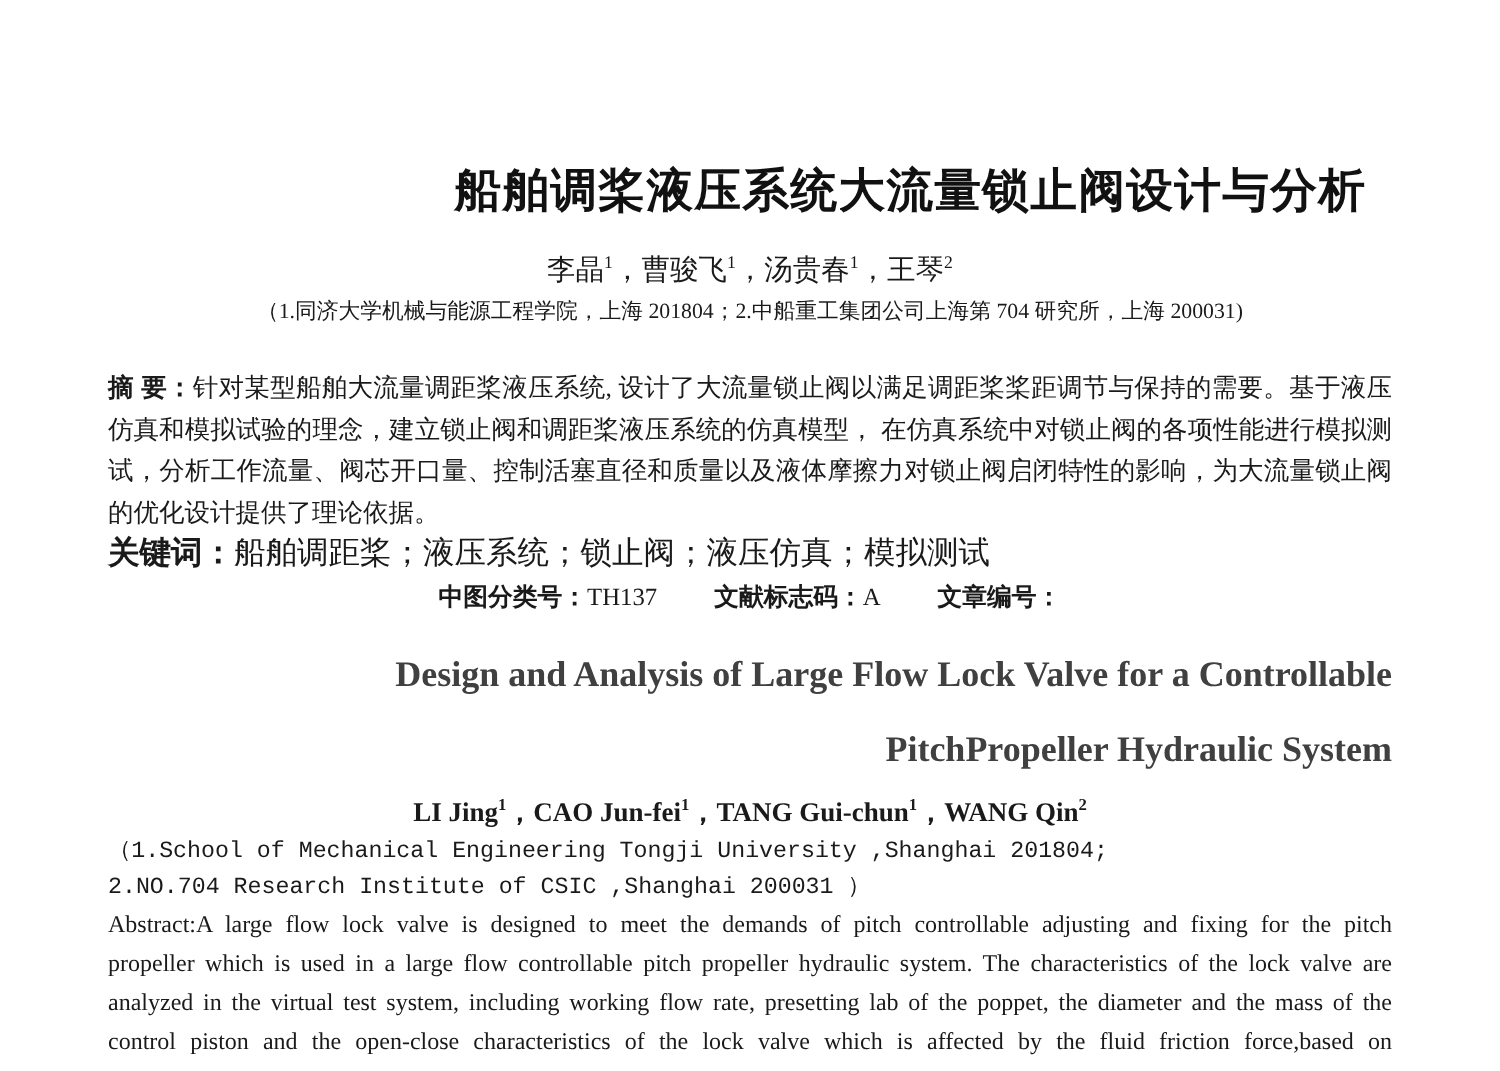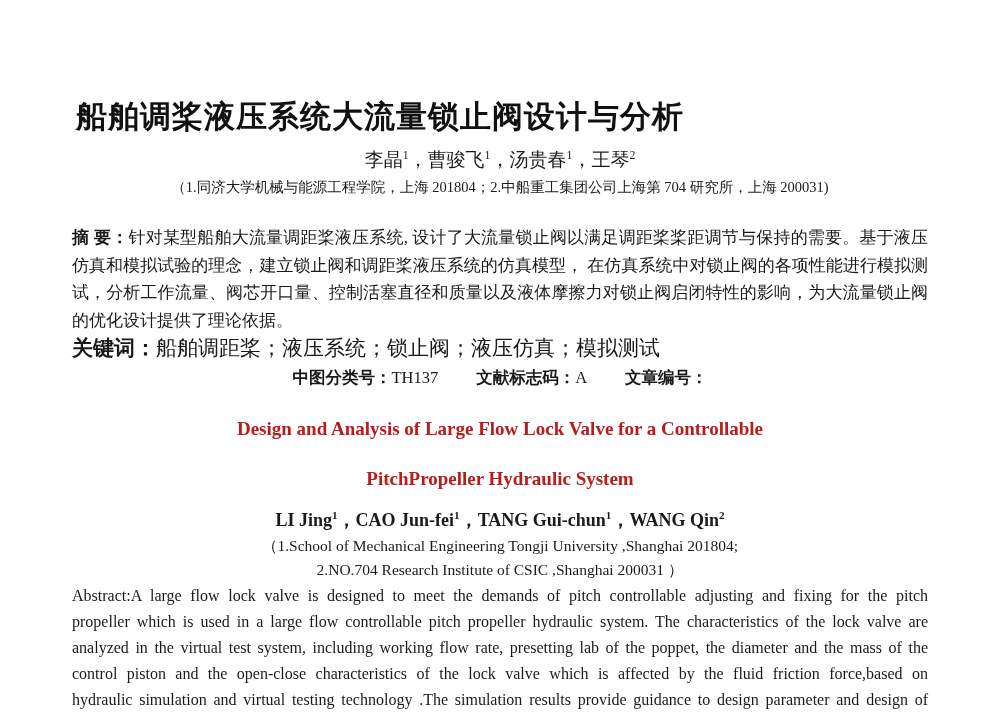--- a/index.html
+++ b/index.html
@@ -14,23 +14,23 @@
     color: #1a1a1a;
     font-family: "Liberation Serif", serif;
   }
   .paper {
     width: 856px;
     margin: 0 auto;
     padding-top: 92px;
   }
   
   .title-zh {
-    margin: 4px;
-    text-align: left;
-    font-family: Liberation Serif, serif;
+    margin: 17px;
+    text-align: right;
+    font-family: Liberation Mono, monospace;
     font-weight: 700;
     font-size: 31px;
     line-height: 42px;
     letter-spacing: 1px;
     color: #111;
   }
   
   .authors-zh {
     margin-top: 9px;
     text-align: center;
@@ -73,41 +73,42 @@
     justify-content: center;
     gap: 38px;
   }
   .class-item .value {
     font-family: "Liberation Serif", serif;
     font-weight: 400;
   }
   
   .title-en {
     margin: 13px 0 0 0;
-    text-align: center;
+    text-align: right;
     font-family: "Liberation Serif", serif;
     font-weight: 700;
-    font-size: 19px;
+    font-size: 24px;
     line-height: 50px;
-    color: #b91c1c;
+    color: #404040;
   }
   
   .authors-en {
     margin-top: 3px;
     text-align: center;
     font-family: "Liberation Serif", serif;
     font-weight: 700;
     font-size: 18px;
     line-height: 27px;
   }
   
   .affil-en {
-    text-align: center;
+    text-align: left;
     font-size: 15.5px;
     line-height: 24px;
+    font-family: Liberation Mono, monospace;
   }
   
   .abstract-en {
     margin-top: 1px;
     font-size: 16px;
     line-height: 26px;
     text-align: justify;
     word-spacing: 2px;
   }
   .abstract-en b {

